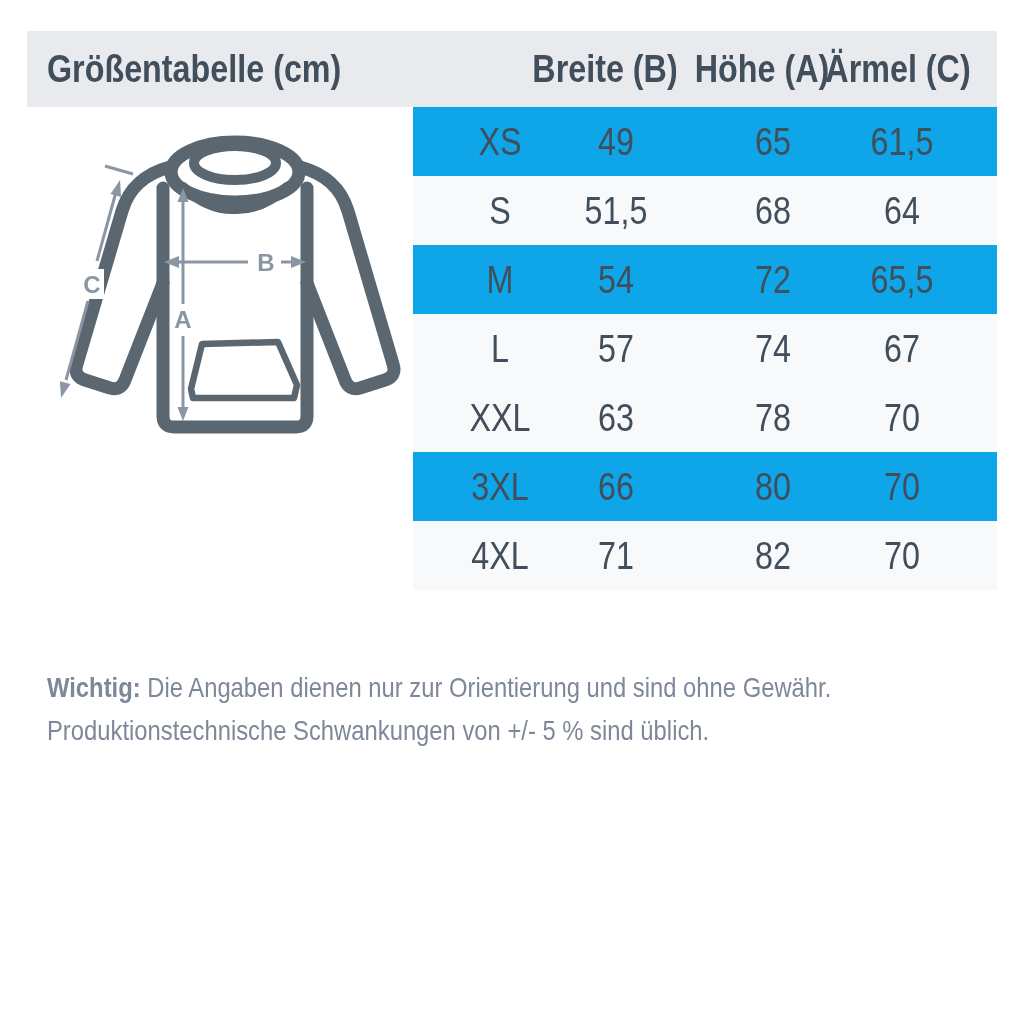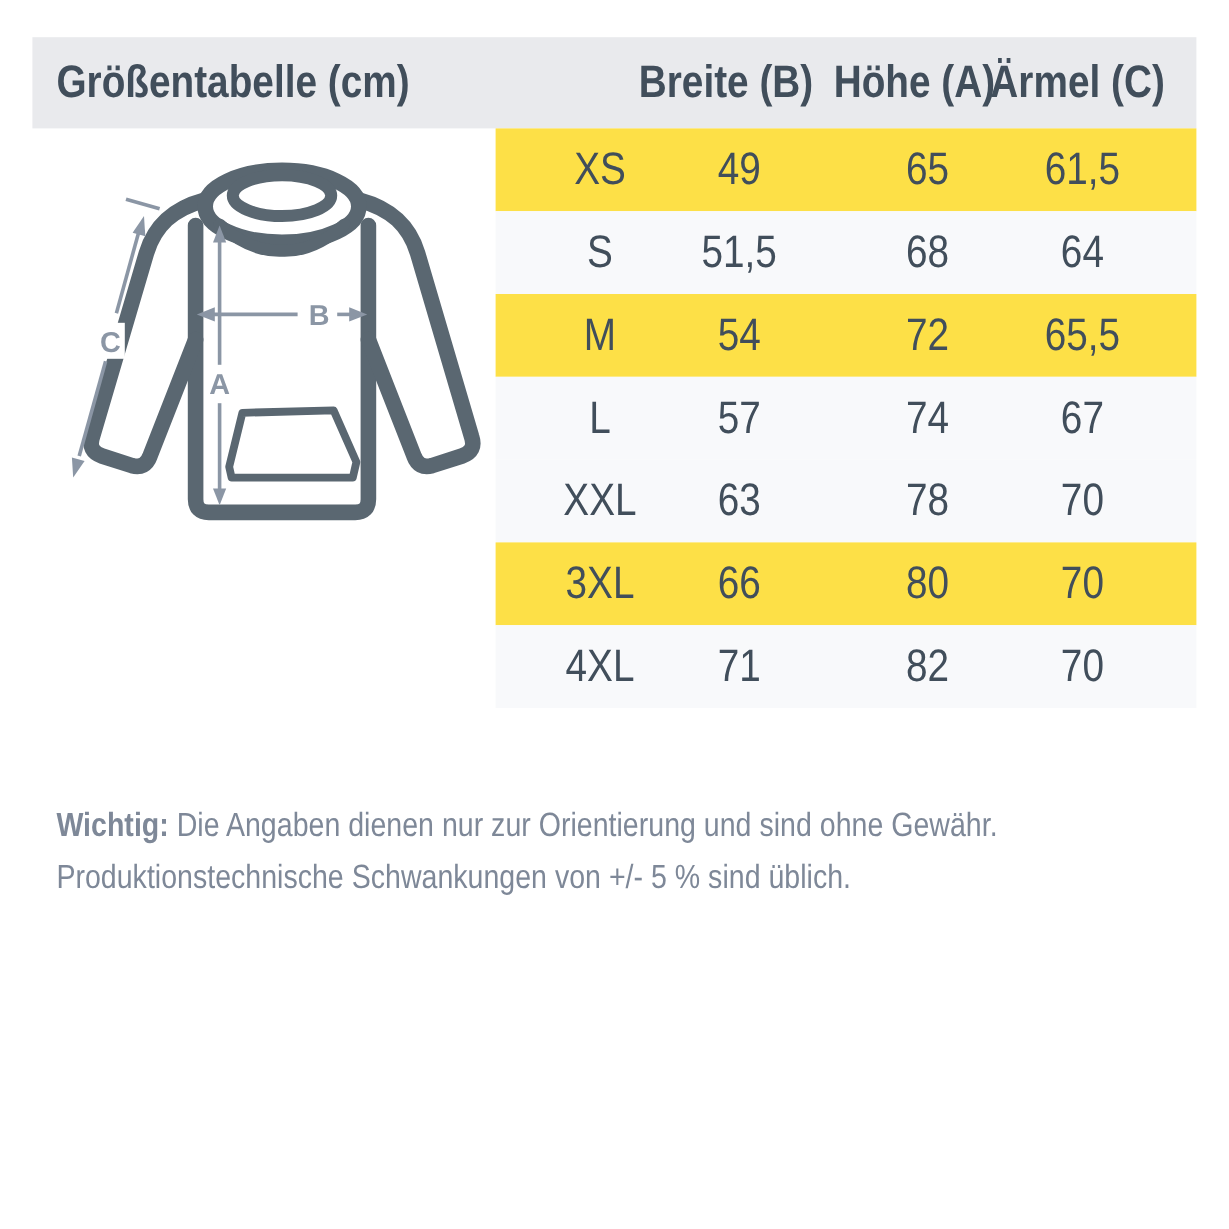--- a/index.html
+++ b/index.html
@@ -24,21 +24,21 @@
   .colhead{
     position:absolute;top:50%;
     transform:translate(-50%,-50%) scaleX(0.85);
     font-size:38px;font-weight:bold;color:#414e5b;white-space:nowrap;
   }
   .ch1{left:578px}.ch2{left:735px}.ch3{left:871px}
   
   .size-table{
     position:absolute;left:413px;top:107px;width:584px;
   }
-  .row{position:relative;height:69px;background:#fde047;}
+  .row{position:relative;height:69px;background:#0ea5e9;}
   .row.alt{background:#f8f9fb;}
   .cell{
     position:absolute;top:50%;
     transform:translate(-50%,-50%) scaleX(0.85);
     font-size:38px;color:#414e5b;white-space:nowrap;
   }
   .c1{left:87px}.c2{left:203px}.c3{left:360px}.c4{left:489px}
   
   .figure{position:absolute;left:45px;top:130px;width:380px;height:315px;}
   

